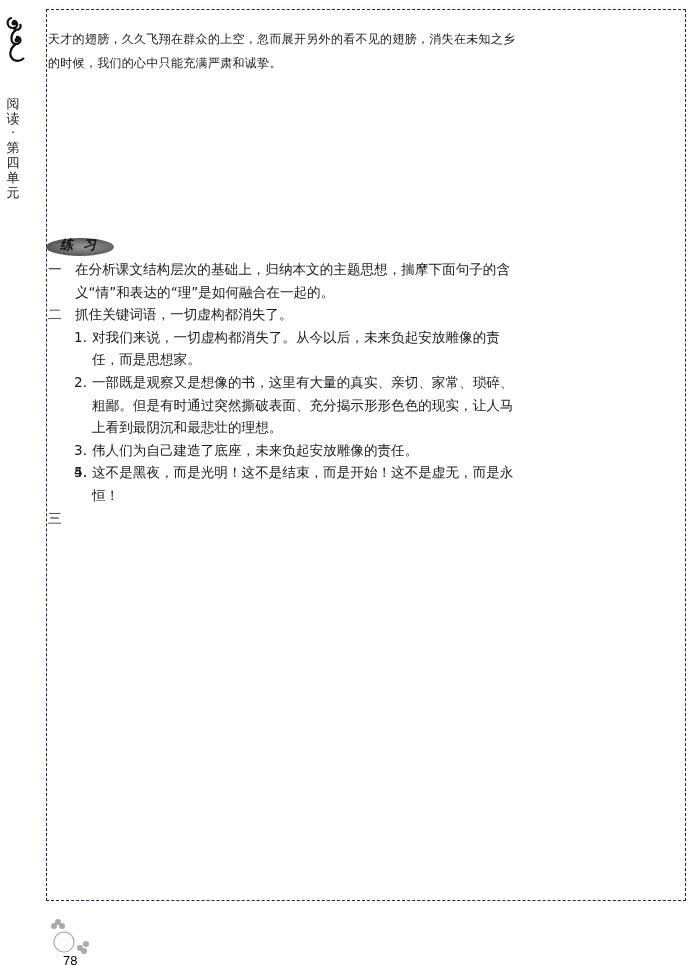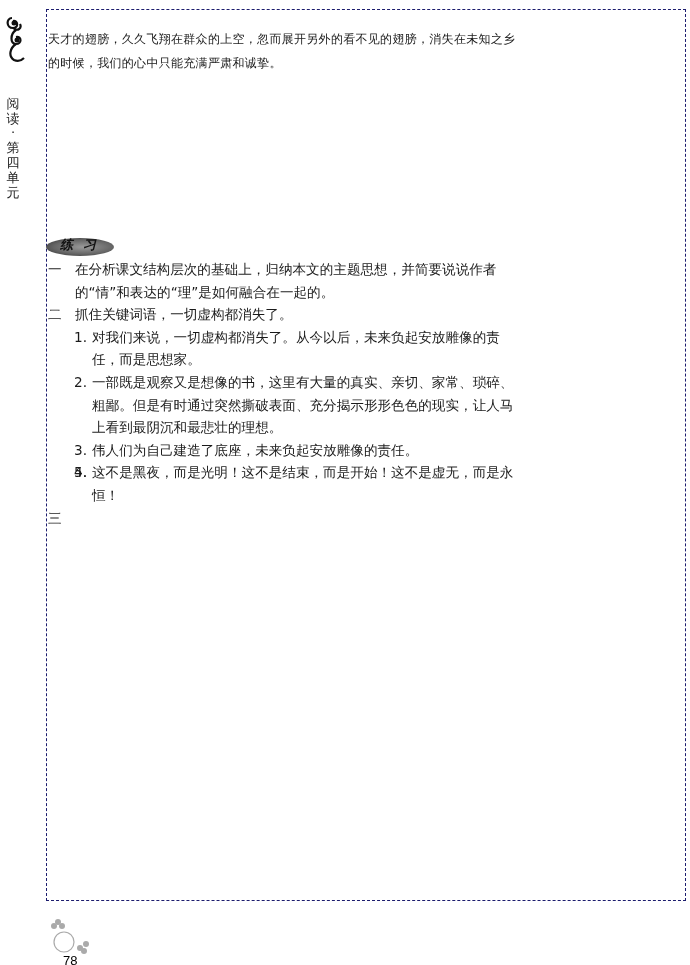--- a/index.html
+++ b/index.html
@@ -49,21 +49,21 @@
 </div>
 
 <div class="exercise-badge">
   <div class="blob"></div>
   <div class="label">练习</div>
 </div>
 
 <div class="ex">
   <div class="item">
     <span class="num">一</span>
-    <span>在分析课文结构层次的基础上，归纳本文的主题思想，并简要说说作者的“情”和表达的“理”是如何融合在一起的。</span>
+    <span>在分析课文结构层次的基础上，归纳本文的主题思想，揣摩下面句子的含义“情”和表达的“理”是如何融合在一起的。</span>
   </div>
   <div class="item">
     <span class="num">二</span>
     <span>抓住关键词语，一切虚构都消失了。</span>
   </div>
   <div class="sub">
     <span class="subnum">1.</span>
     <span>对我们来说，一切虚构都消失了。从今以后，未来负起安放雕像的责任，而是思想家。</span>
   </div>
   <div class="sub">

